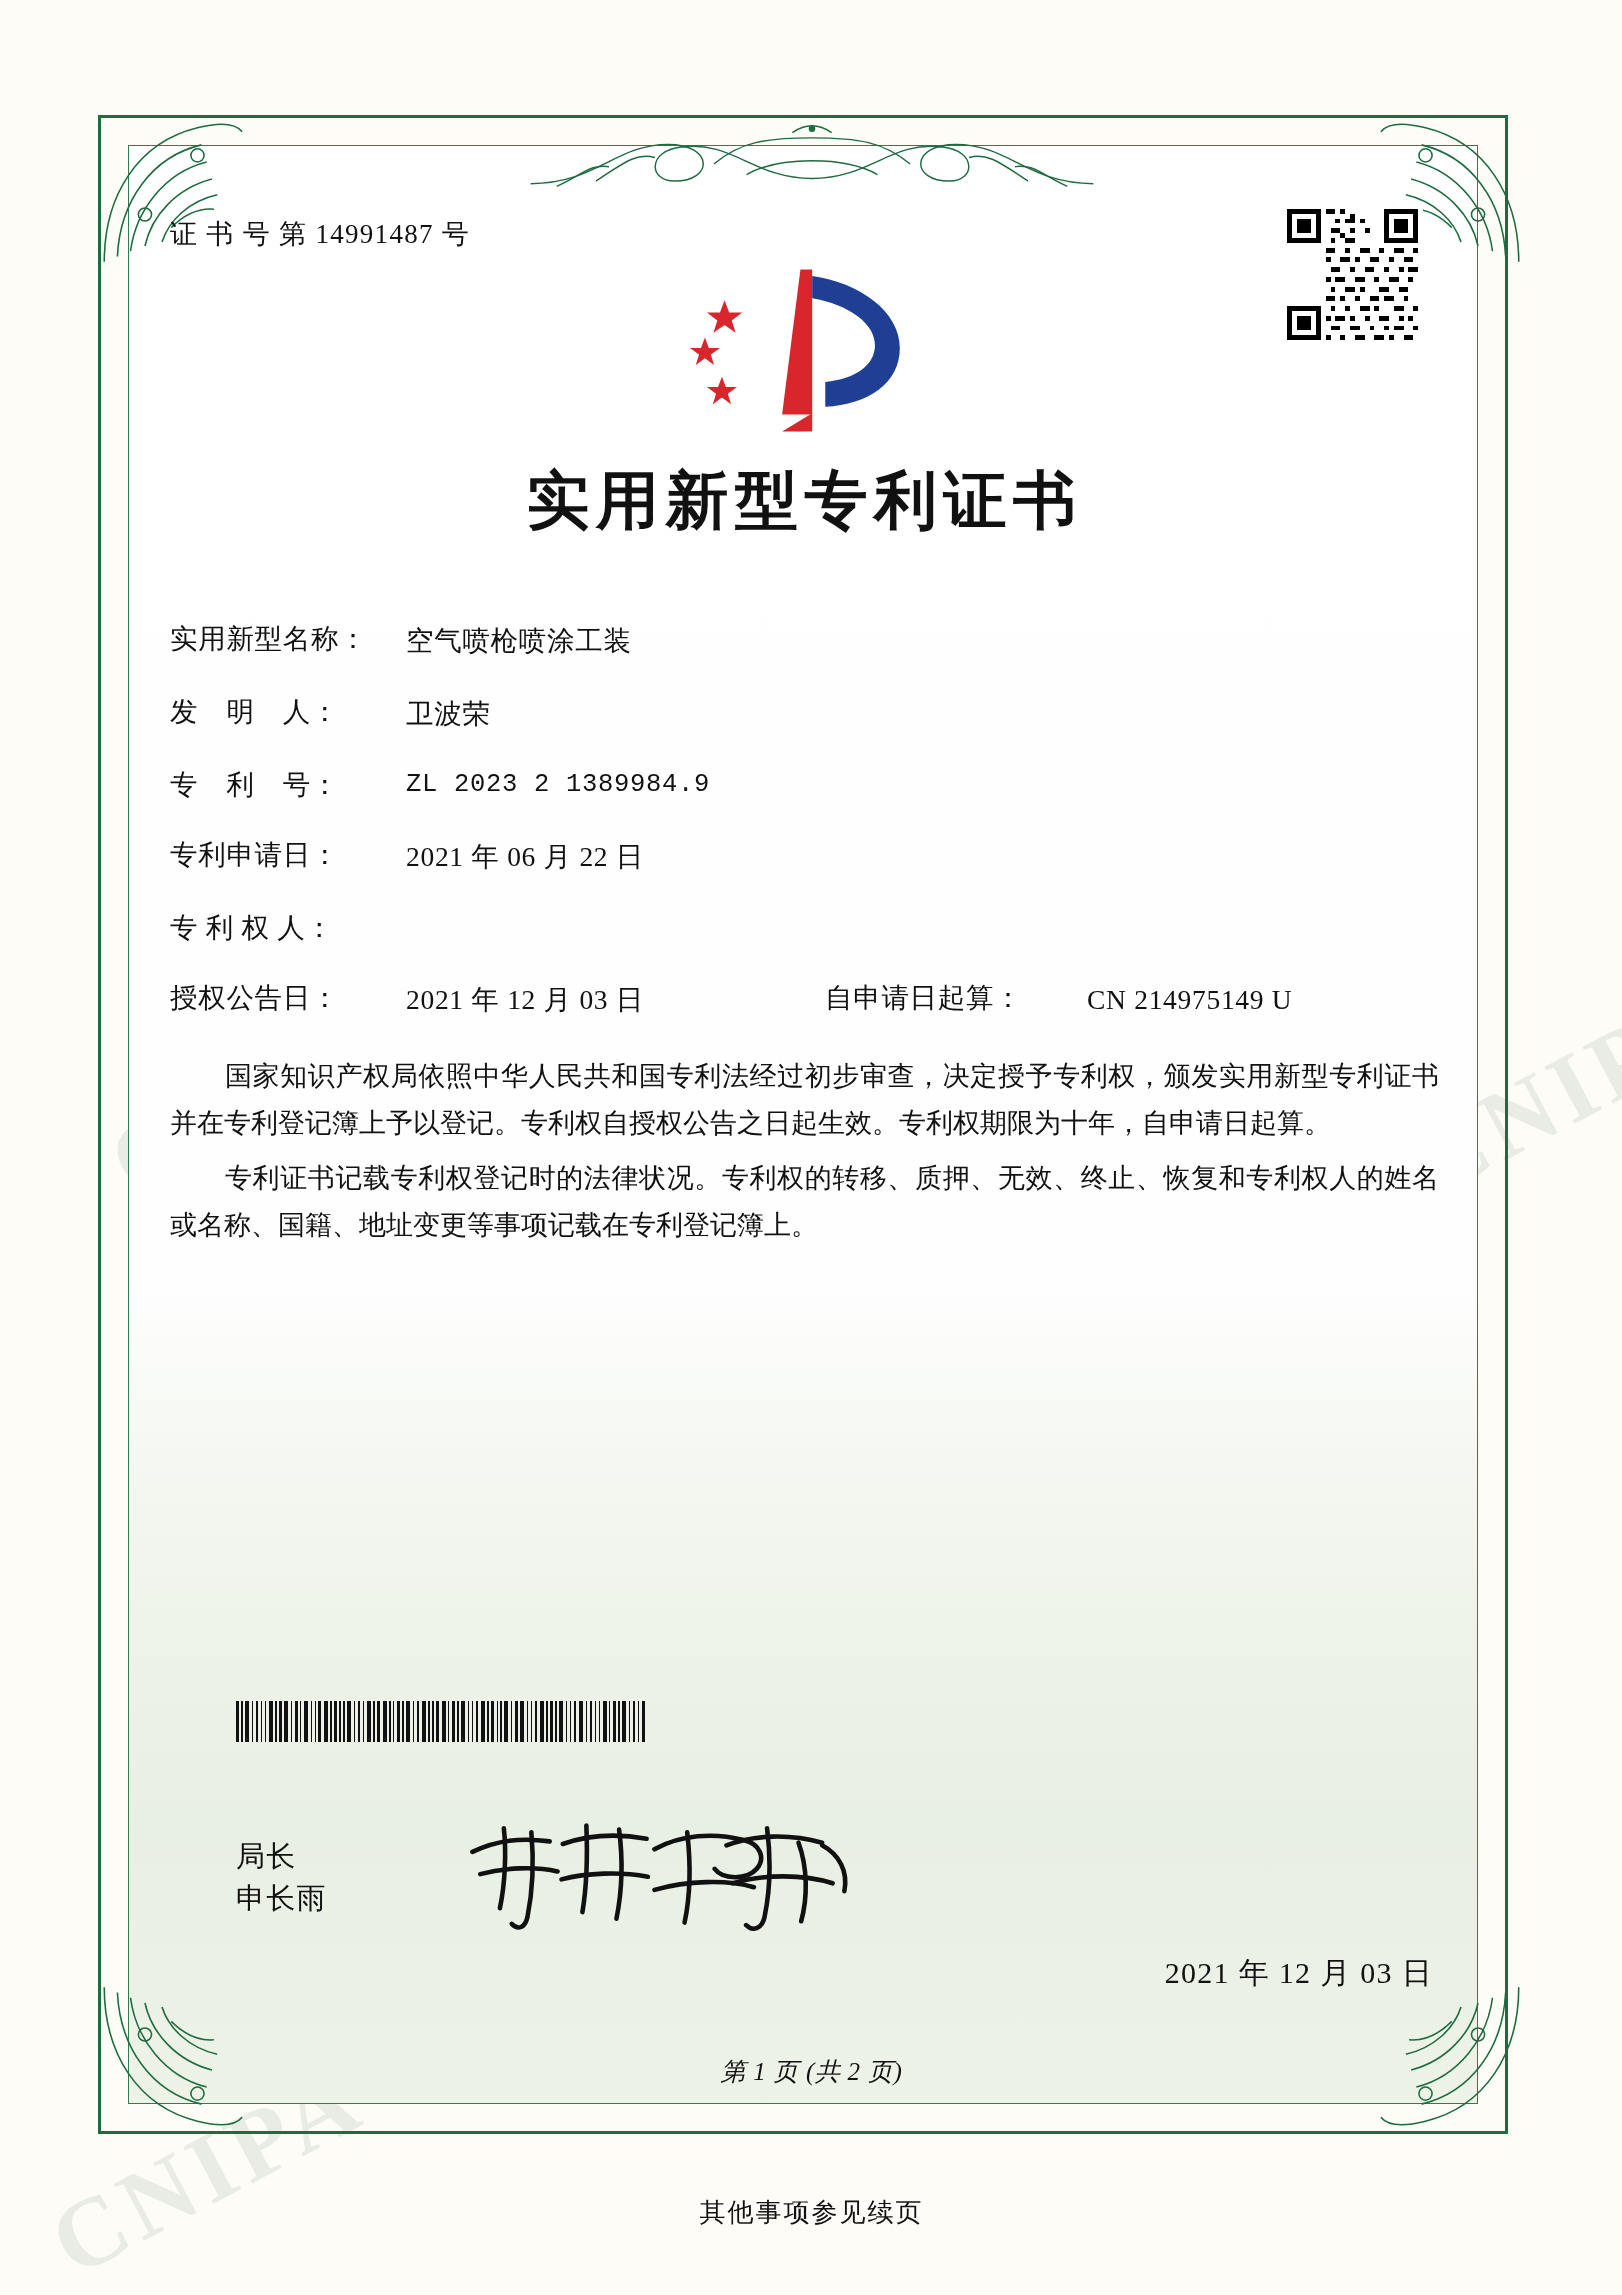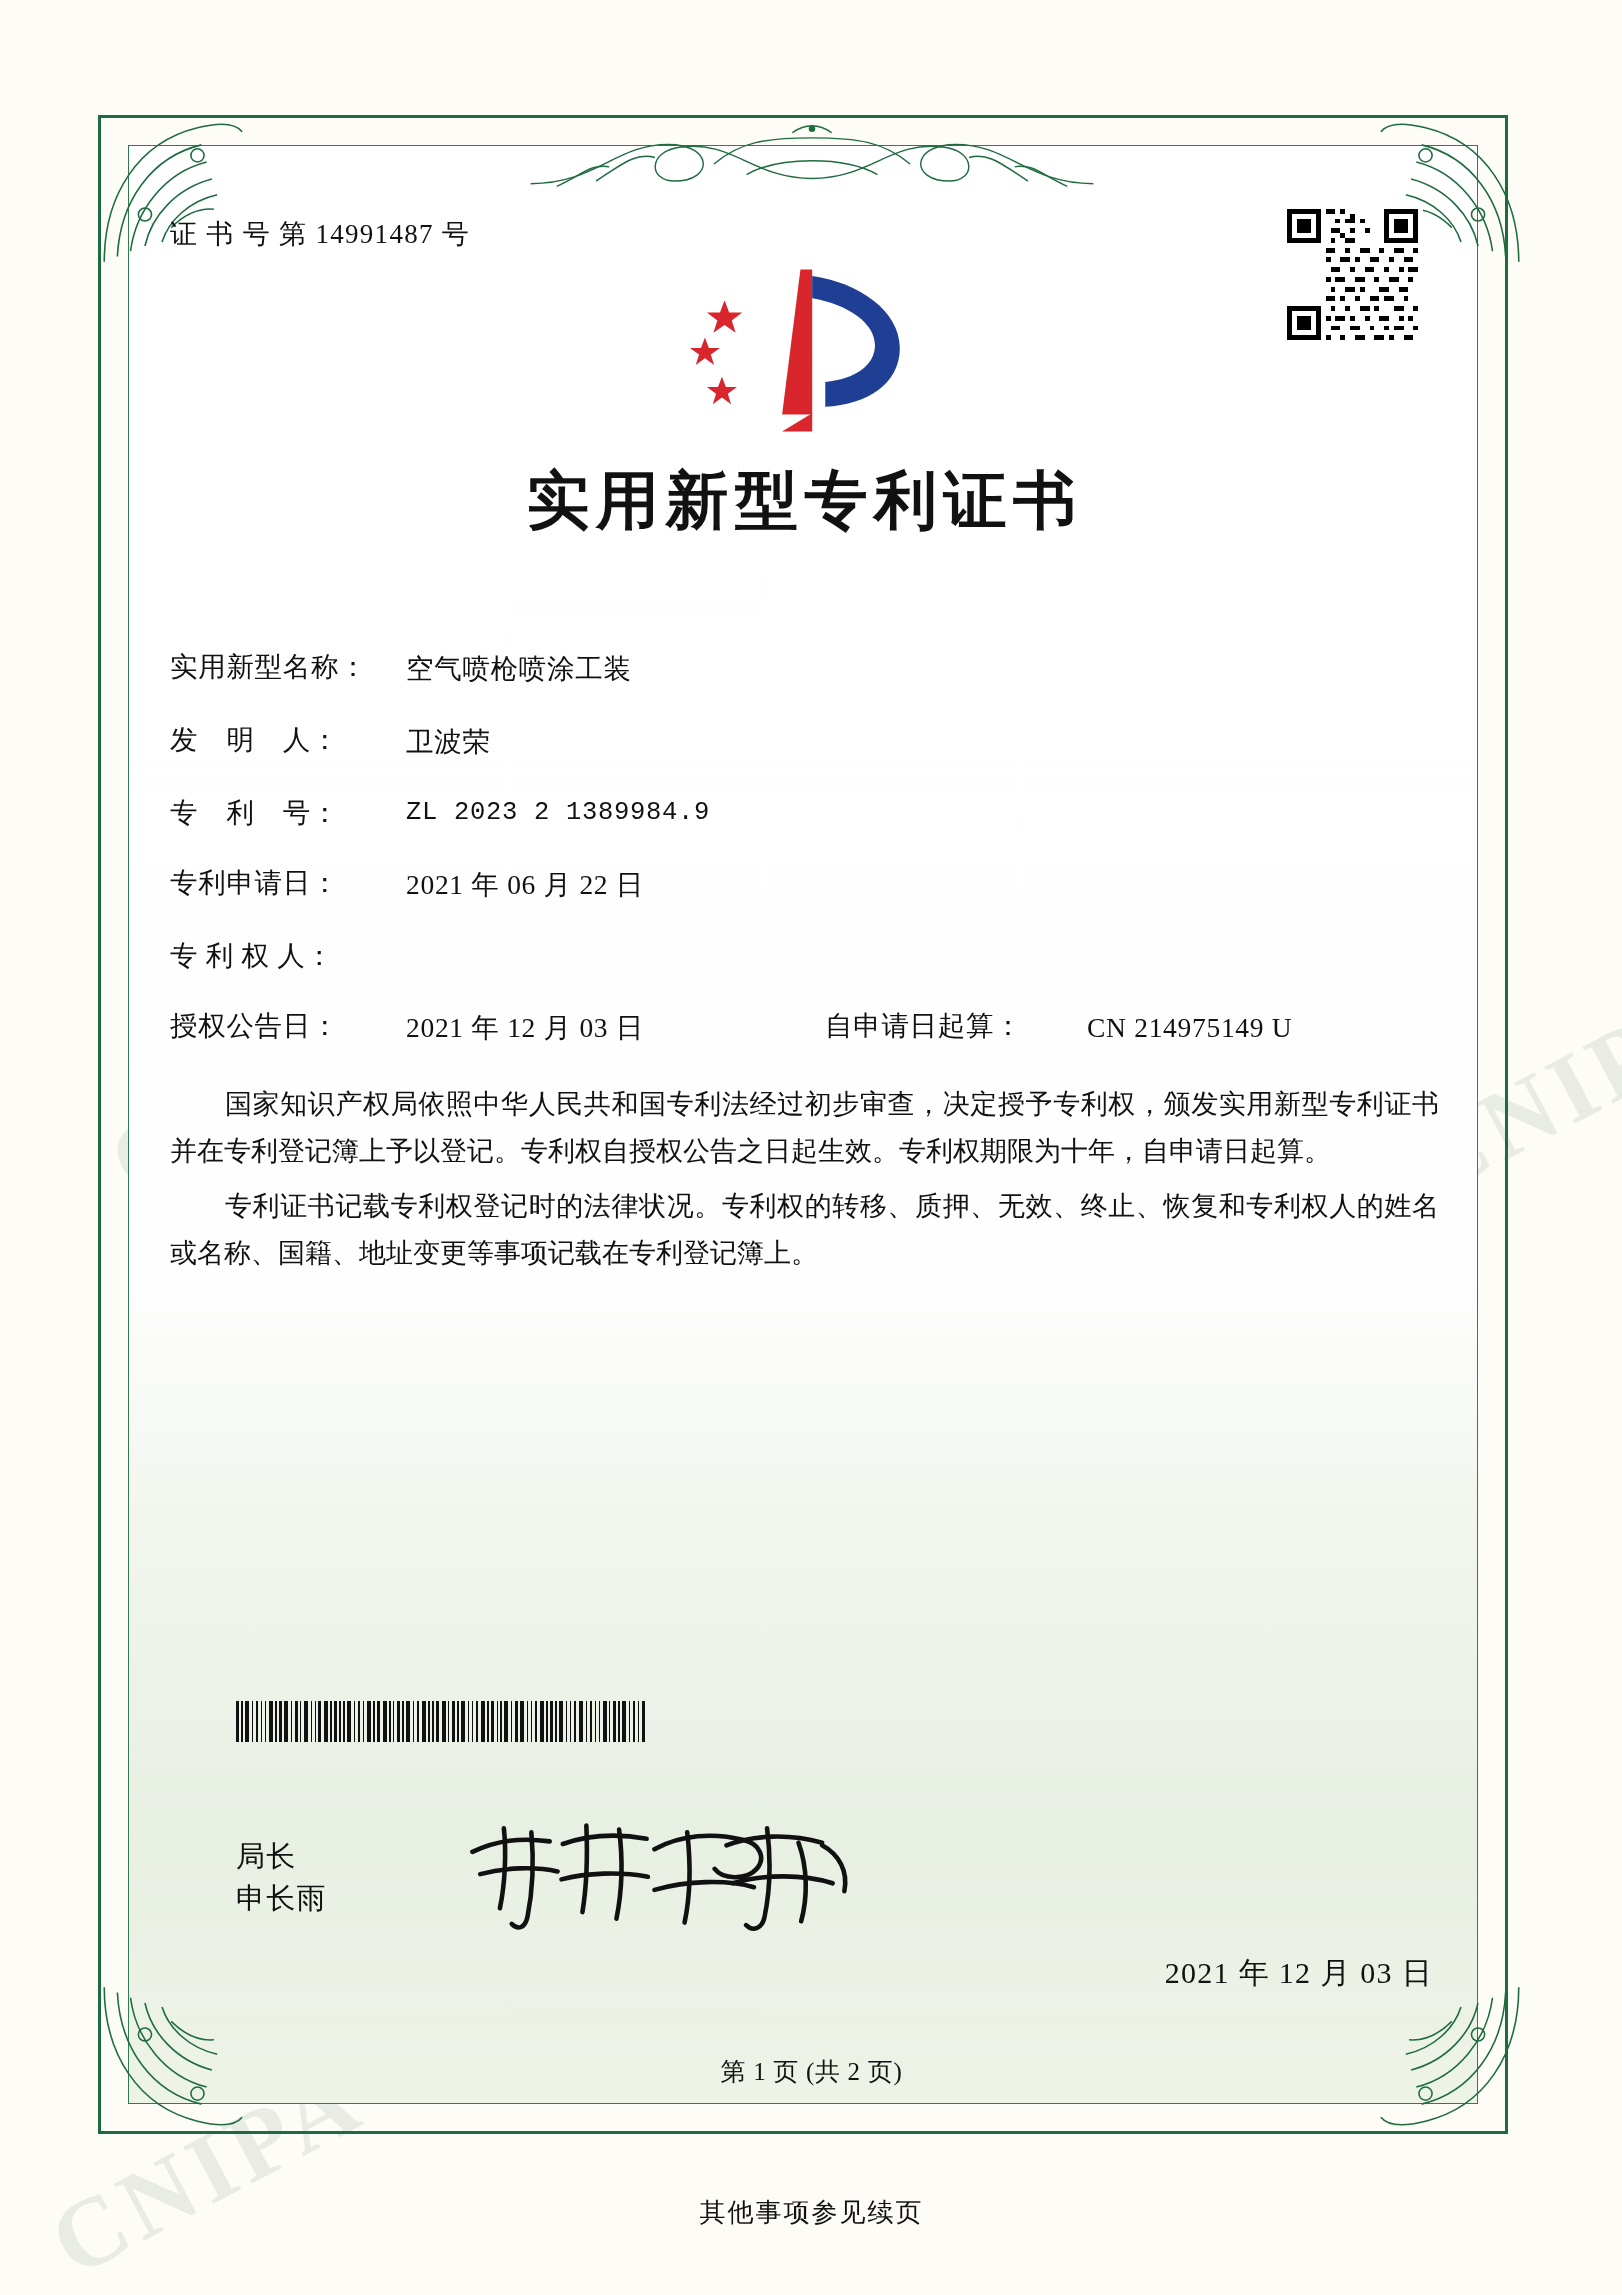--- a/index.html
+++ b/index.html
@@ -113,21 +113,21 @@
     text-align: center;
     font-family: "Liberation Serif", serif;
     font-weight: bold;
     font-size: 63px;
     letter-spacing: 6.5px;
     color: #111;
     margin-top: 3.9px;
   }
 
   .fields {
-    margin-top: 105px;
+    margin-top: 77px;
     font-family: "Liberation Serif", serif;
     font-size: 27.5px;
     color: #111;
   }
   .field-row {
     display: flex;
     align-items: flex-start;
     margin-bottom: 34px;
   }
   .field-label {
@@ -205,20 +205,21 @@
   .page-no {
     position: absolute;
     left: 0;
     right: 0;
     top: 2055px;
     text-align: center;
     font-family: "Liberation Serif", serif;
     font-size: 25px;
     color: #111;
     letter-spacing: 0.7px;
+    font-style: italic;
   }
 
   .footer-note {
     position: absolute;
     left: 0;
     right: 0;
     top: 2195px;
     text-align: center;
     font-family: "Liberation Serif", serif;
     font-size: 26px;

